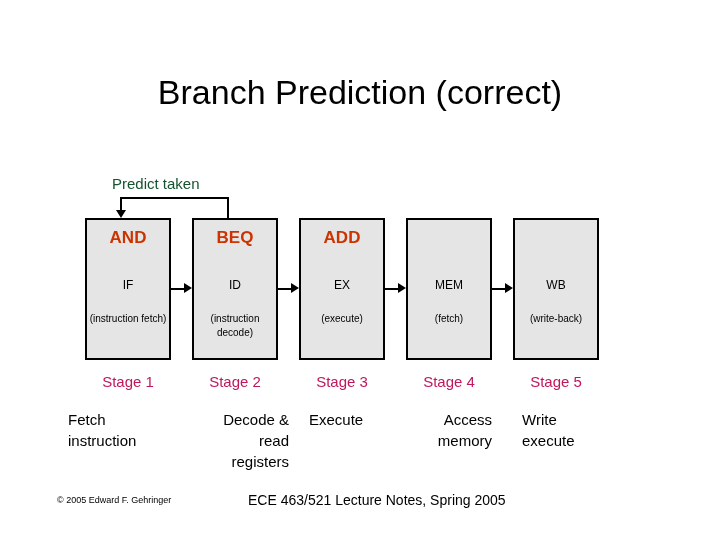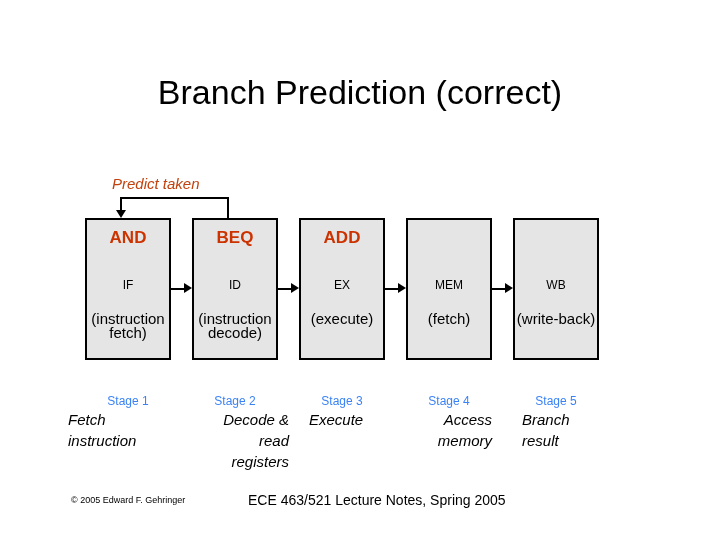--- a/index.html
+++ b/index.html
@@ -36,23 +36,22 @@
     white-space: nowrap;
   }
 
   
   #predict-label {
     position: absolute;
     left: 112px;
     top: 175px;
     font-size: 15px;
     line-height: 18px;
-    color: #c2410c;
-    white-space: nowrap;
-    font-style: italic;
+    color: #14532d;
+    white-space: nowrap;
   }
 
   
   .bracket-h {
     position: absolute;
     left: 120px;
     top: 197px;
     width: 109px;
     height: 2px;
     background: #000000;
@@ -116,21 +115,21 @@
     line-height: 22px;
     color: #000000;
     white-space: nowrap;
   }
   .box-desc {
     position: absolute;
     left: 0;
     top: 92px;
     width: 100%;
     text-align: center;
-    font-size: 15px;
+    font-size: 10px;
     line-height: 14px;
     color: #000000;
   }
 
   
   .connector {
     position: absolute;
     top: 288px;
     height: 2px;
     background: #000000;
@@ -141,52 +140,50 @@
     width: 0;
     height: 0;
     border-top: 5px solid transparent;
     border-bottom: 5px solid transparent;
     border-left: 8px solid #000000;
   }
 
   
   .stage-name {
     position: absolute;
-    top: 392px;
+    top: 373px;
     width: 86px;
     text-align: center;
-    font-size: 12px;
+    font-size: 15px;
     line-height: 18px;
-    color: #3b82f6;
+    color: #be185d;
     white-space: nowrap;
   }
 
   
   .stage-italic {
     position: absolute;
     top: 409px;
     width: 88px;
-    font-style: italic;
     font-size: 15px;
     line-height: 21px;
     color: #000000;
   }
   .align-left   { text-align: left; }
   .align-right  { text-align: right; }
 
   
   #footer-copyright {
     position: absolute;
     left: 57px;
     top: 494px;
     font-size: 9px;
     line-height: 12px;
     color: #000000;
     white-space: nowrap;
-    margin-left: 14px;
   }
   #footer-course {
     position: absolute;
     left: 248px;
     top: 494px;
     font-size: 14px;
     line-height: 12px;
     color: #000000;
     white-space: nowrap;
   }
@@ -249,18 +246,18 @@
   <div class="stage-name" style="left:85px;">Stage 1</div>
   <div class="stage-name" style="left:192px;">Stage 2</div>
   <div class="stage-name" style="left:299px;">Stage 3</div>
   <div class="stage-name" style="left:406px;">Stage 4</div>
   <div class="stage-name" style="left:513px;">Stage 5</div>
 
   <div class="stage-italic align-left" style="left:68px;">Fetch instruction</div>
   <div class="stage-italic align-left" style="left:201px;text-align:right;">Decode &amp; read registers</div>
   <div class="stage-italic align-left" style="left:309px;">Execute</div>
   <div class="stage-italic align-right" style="left:404px;">Access memory</div>
-  <div class="stage-italic align-left" style="left:522px;">Branch result</div>
+  <div class="stage-italic align-left" style="left:522px;">Write execute</div>
 
   <div id="footer-copyright">© 2005 Edward F. Gehringer</div>
   <div id="footer-course">ECE 463/521 Lecture Notes, Spring 2005</div>
 
 </div>
 
 </body></html>

